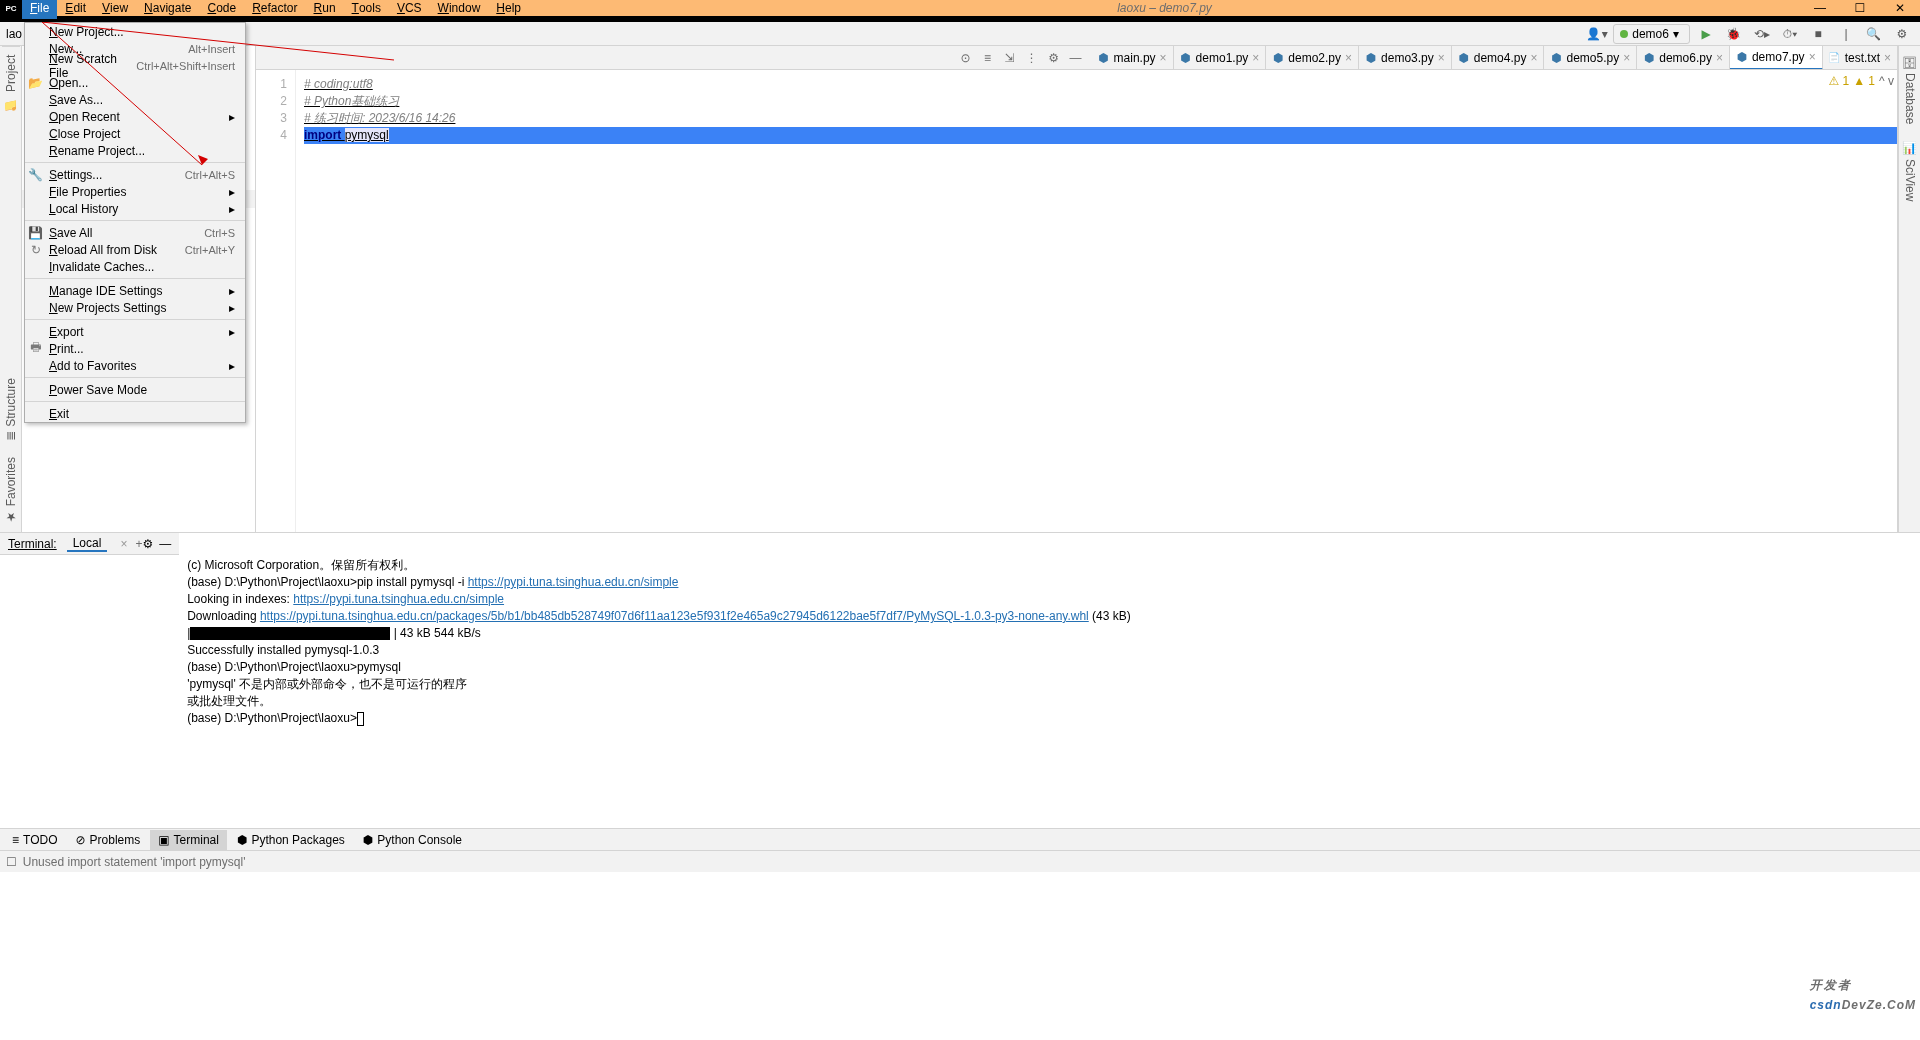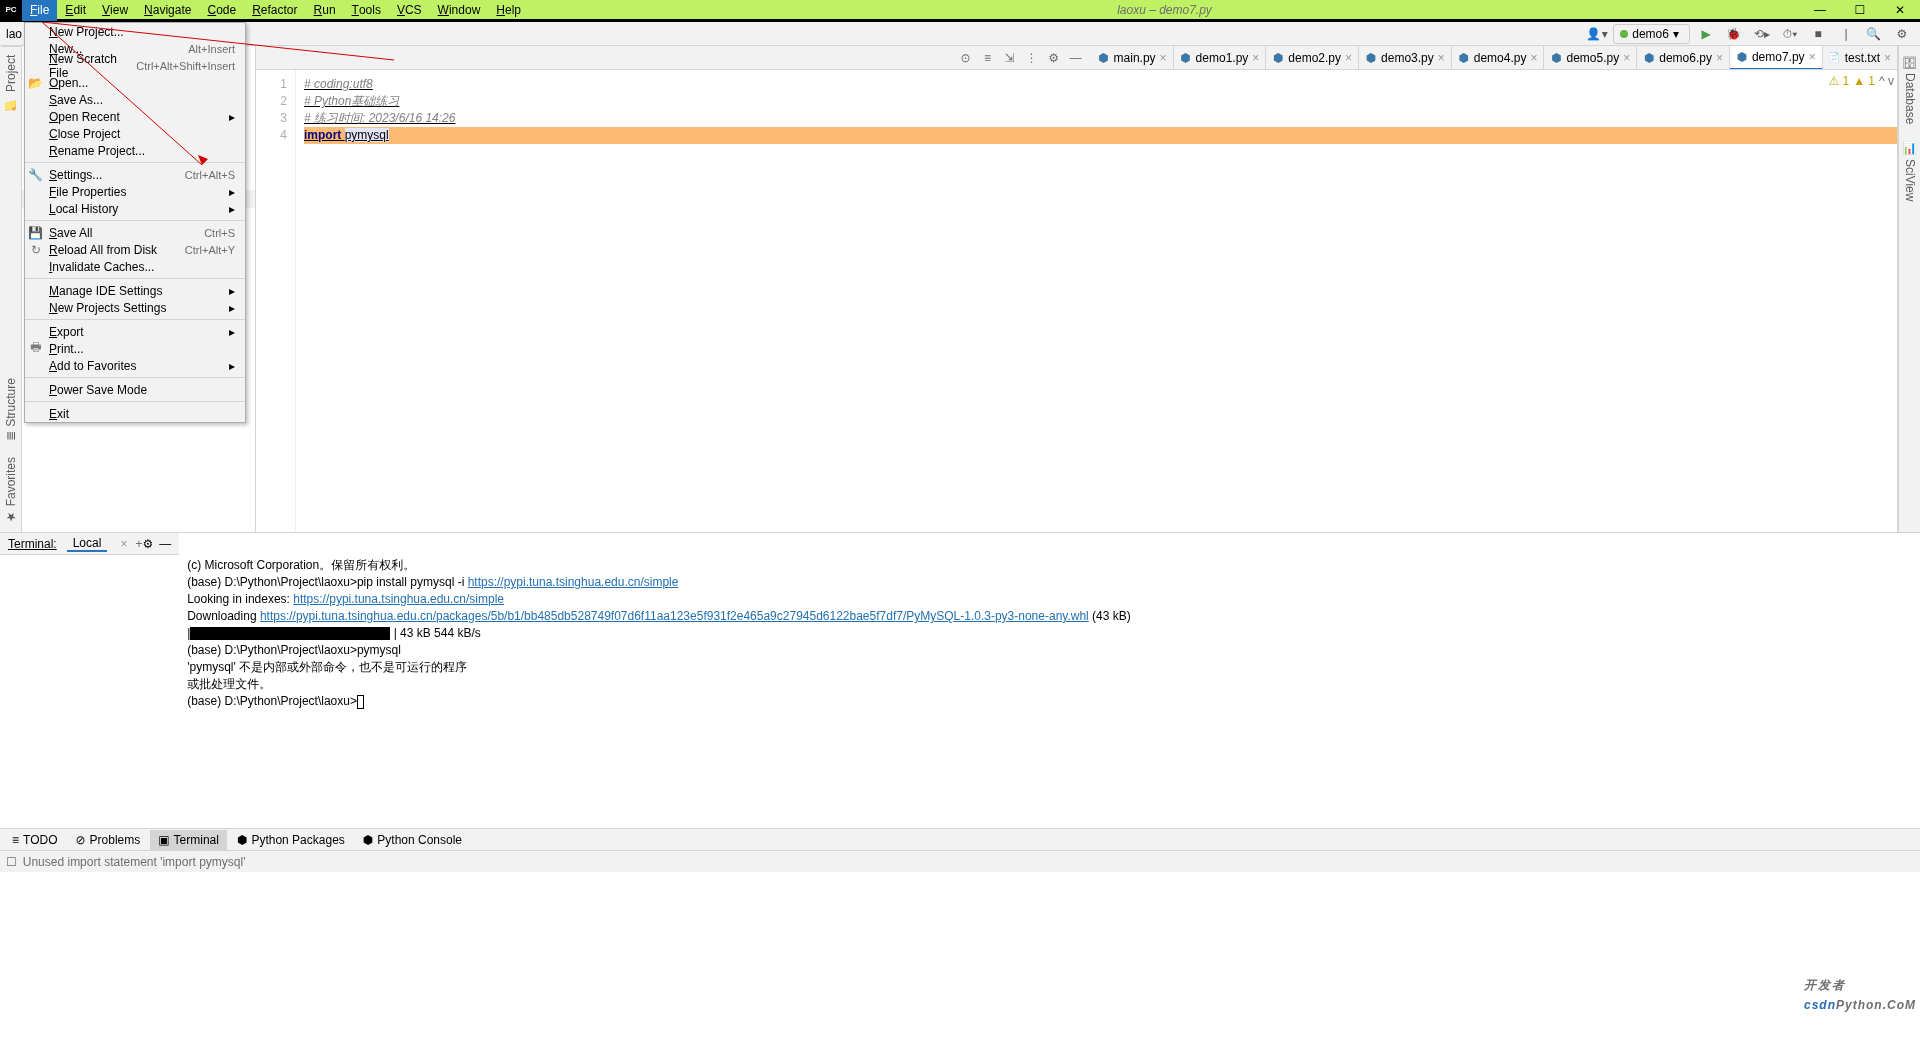--- a/index.html
+++ b/index.html
@@ -1,17 +1,17 @@
 <!DOCTYPE html>
 <html><head>
 <meta charset="utf-8">
 <style>
 * { margin:0; padding:0; box-sizing:border-box; font-family:"Segoe UI",Arial,sans-serif; font-size:12px; }
 body { width:1920px; height:1040px; background:#fff; position:relative; overflow:hidden; color:#000; }
-.menubar { height:22px; display:flex; align-items:center; background:#bef264; border-bottom:3px solid #000000; }
+.menubar { height:22px; display:flex; align-items:center; background:#fdba74; border-bottom:6px solid #000000; }
 .app-icon { width:22px; height:22px; background:#000; color:#fff; display:flex; align-items:center; justify-content:center; font-size:8px; font-weight:bold; }
 .menu-item { padding:0 8px; height:22px; display:flex; align-items:center; cursor:pointer; }
 .menu-item.active { background:#2675BF; color:#fff; }
 .menu-item u { text-decoration:underline; }
 .title-center { flex:1; text-align:center; color:#6e6e6e;font-style:italic; }
 .win-controls { display:flex; }
 .win-ctl { width:40px; height:22px; display:flex; align-items:center; justify-content:center; cursor:pointer; }
 .toolbar-row { height:24px; background:#f2f2f2; border-bottom:1px solid #d4d4d4; display:flex; align-items:center; padding-right:6px; }
 .toolbar-right { margin-left:auto; display:flex; align-items:center; gap:4px; }
 .toolbar-btn { width:24px; height:22px; display:flex; align-items:center; justify-content:center; cursor:pointer; color:#5a5a5a; }
@@ -38,21 +38,21 @@
 .ed-tab .close { color:#999; cursor:pointer; }
 .py-ico { width:12px; height:12px; display:flex; align-items:center; justify-content:center; font-size:10px; }
 .editor-body { flex:1; display:flex; position:relative; background:#fff; }
 .gutter { width:40px; text-align:right; padding:6px 8px 0 0; color:#adadad; background:#fff; font-family:Consolas,monospace; border-right:1px solid #eee; }
 .gutter div { height:17px; line-height:17px; font-size:12px; }
 .code { flex:1; padding:6px 0 0 8px; font-family:Consolas,monospace; font-size:13px; }
 .code div { height:17px; line-height:17px; white-space:pre;text-decoration:underline; }
 .c-comment, .c-comment-i { color:#808080; font-style:italic; }
 .c-kw { color:#000080; font-weight:bold; }
 .c-hl { background:#e6e6fa; }
-.code .l4 { background:#fdba74; }
+.code .l4 { background:#3b82f6; }
 .editor-status { position:absolute; right:4px; top:4px; display:flex; gap:4px; align-items:center; color:#6e6e6e; font-size:11px; }
 .editor-status .warn { color:#c9a100;}
 .divider-right { width:1px; background:#d4d4d4; }
 .terminal-area { height:296px; display:flex; border-top:1px solid #d4d4d4; }
 .term-header { height:22px; background:#f2f2f2; display:flex; align-items:center; padding:0 8px; border-bottom:1px solid #d4d4d4; }
 .term-header .lbl { text-decoration:underline; margin-right:10px; }
 .term-tab { padding:0 6px; border-bottom:2px solid #2675BF; margin-right:13px;text-align:center; }
 .term-tab-close { color:#999; cursor:pointer; margin-right:8px; }
 .term-add { cursor:pointer; color:#6e6e6e; }
 .term-header-right { margin-left:auto; display:flex; gap:6px; }
@@ -334,20 +334,21 @@
       <span>—</span>
     </div>
   </div>
   <div class="term-body" id="term-body">
       <div>(c) Microsoft Corporation。保留所有权利。</div>
       <div></div>
       <div>(base) D:\Python\Project\laoxu&gt;pip install pymysql -i <a>https://pypi.tuna.tsinghua.edu.cn/simple</a></div>
       <div>Looking in indexes: <a>https://pypi.tuna.tsinghua.edu.cn/simple</a></div>
       <div>  Downloading <a>https://pypi.tuna.tsinghua.edu.cn/packages/5b/b1/bb485db528749f07d6f11aa123e5f931f2e465a9c27945d6122bae5f7df7/PyMySQL-1.0.3-py3-none-any.whl</a> (43 kB)</div>
       <div>     |<span class="prog"></span> | 43 kB 544 kB/s</div>
+      <div>Successfully installed pymysql-1.0.3</div>
       <div></div>
       <div>(base) D:\Python\Project\laoxu&gt;pymysql</div>
       <div>'pymysql' 不是内部或外部命令，也不是可运行的程序</div>
       <div>或批处理文件。</div>
       <div></div>
       <div>(base) D:\Python\Project\laoxu&gt;<span class="cursor"></span></div>
     </div>
 </div>
 
 <div class="bottom-bar" id="bottom-bar">
@@ -373,14 +374,14 @@
     </div>
   </div>
 
 <div class="status-bar">
   <span>☐</span>
   <span>Unused import statement 'import pymysql'</span>
 </div>
 
 <div class="watermark">
   <span>开发者</span>
-  <small><span class="blue">csdn</span><span>Python.CoM</span></small>
+  <small><span class="blue">csdn</span><span>DevZe.CoM</span></small>
 </div>
 
 </body></html>

